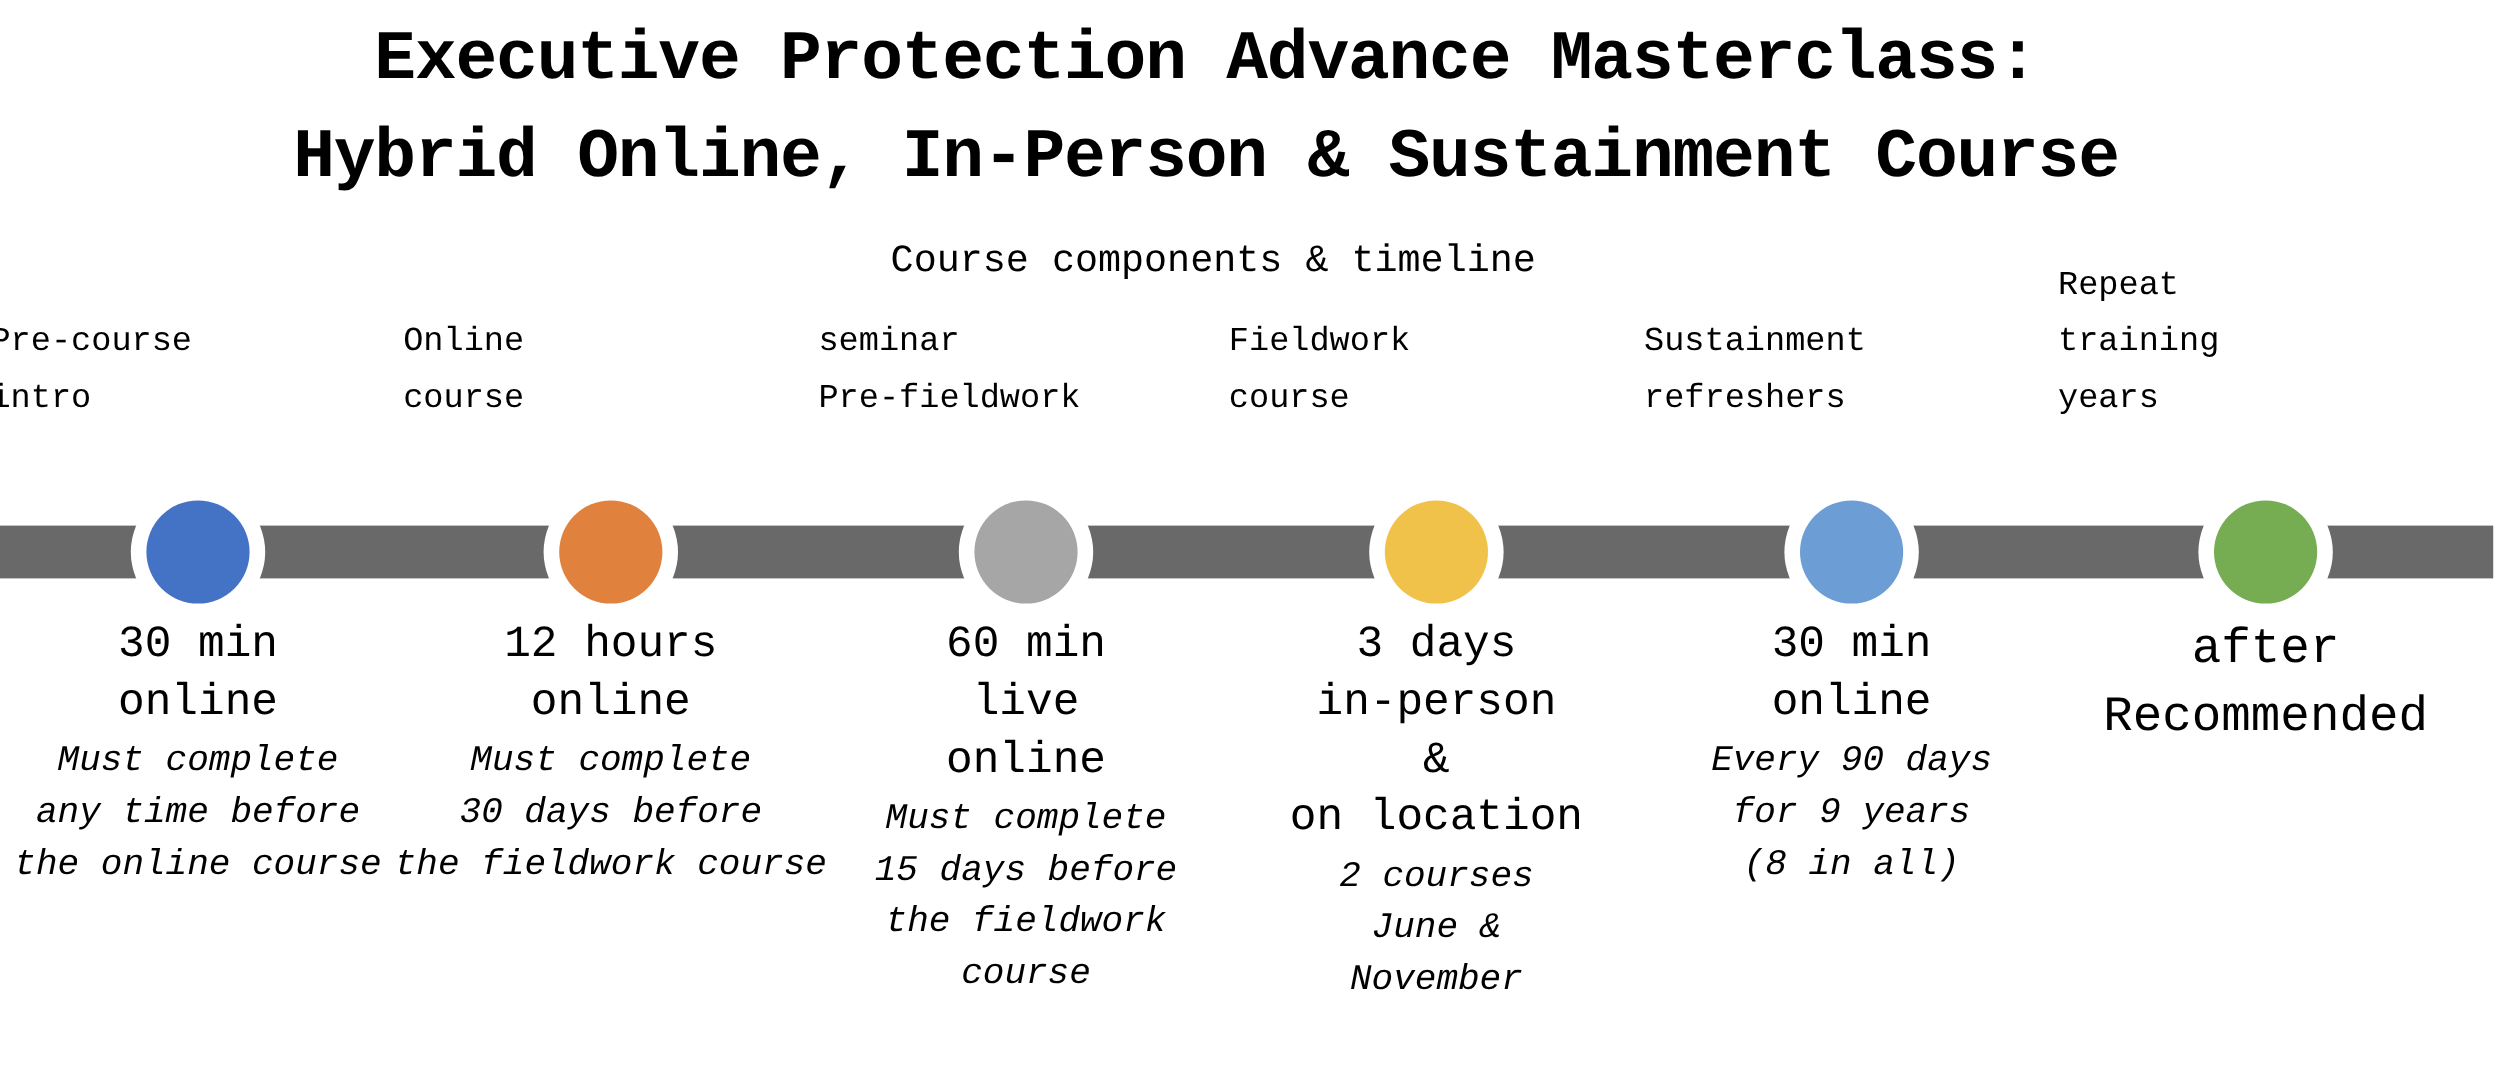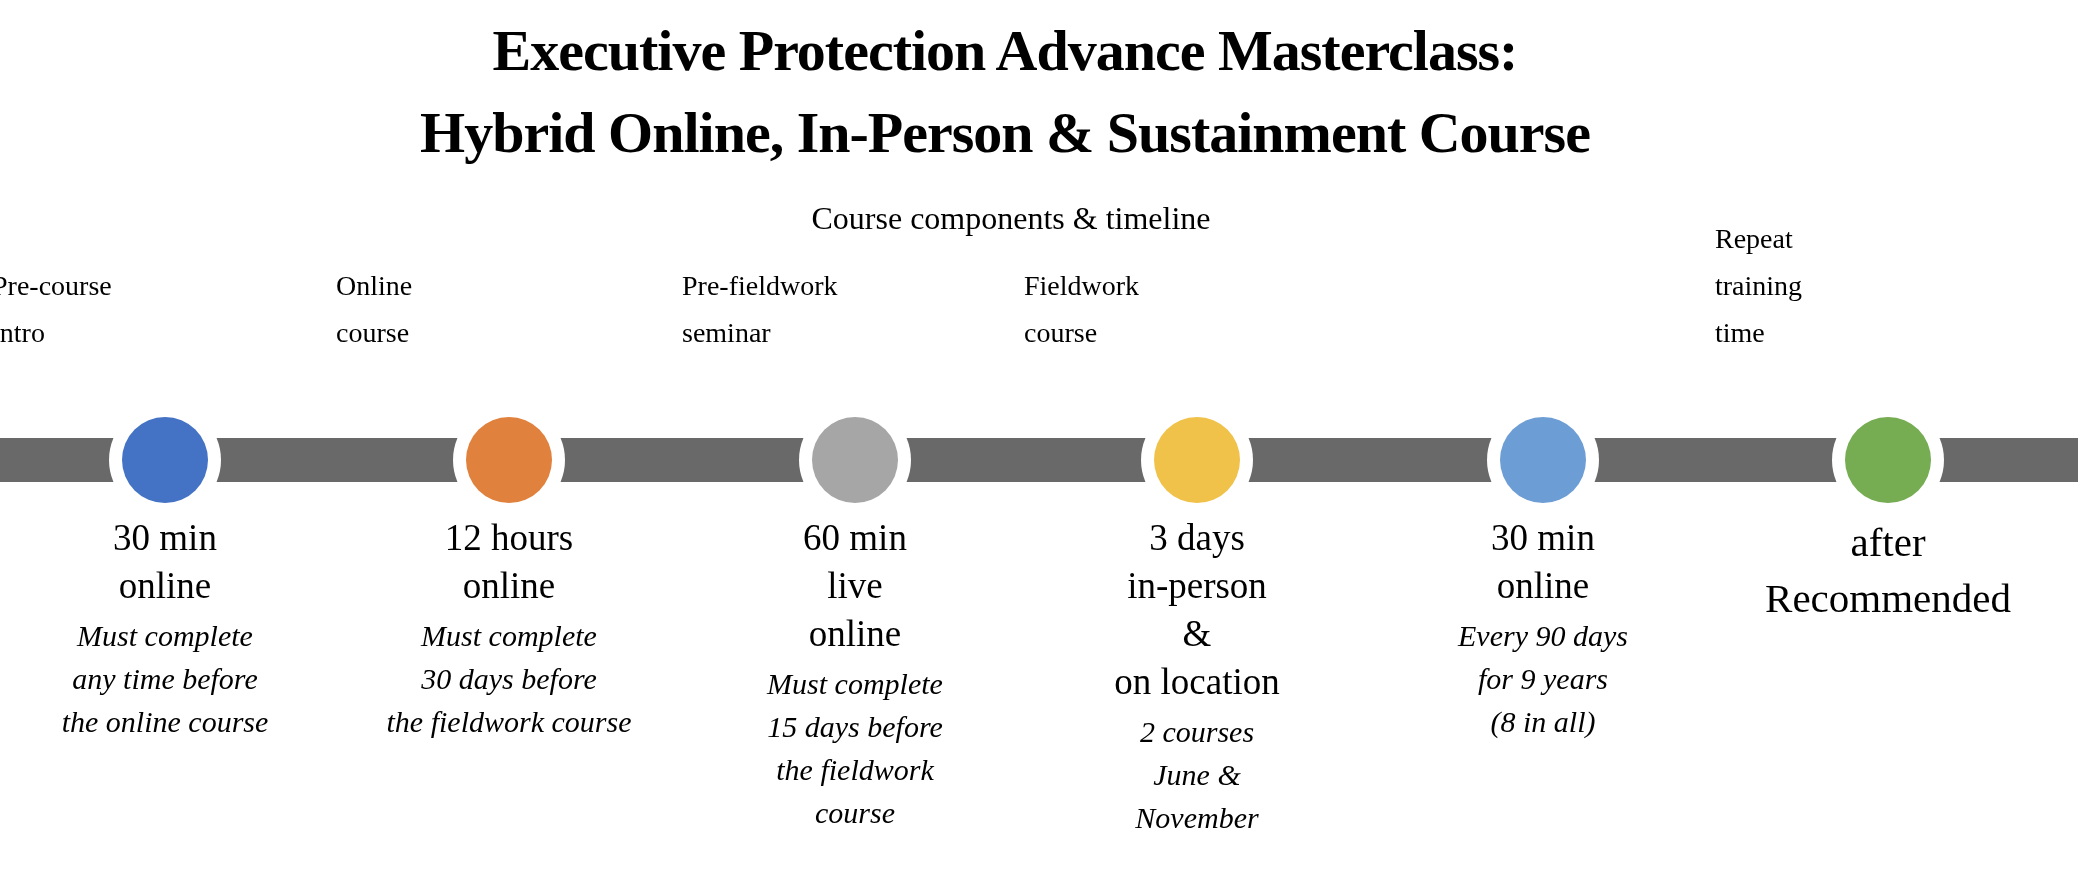--- a/index.html
+++ b/index.html
@@ -2,21 +2,21 @@
 <html><head>
 <meta charset="utf-8">
 <style>
   html, body { margin: 0; padding: 0; background: #ffffff; }
   .page {
     position: relative;
     width: 2078px;
     height: 848px;
     background: #ffffff;
     overflow: hidden;
-    font-family: Liberation Serif, serif;
+    font-family: Liberation Mono, monospace;
     color: #000000;
   }
   .header {
     position: absolute;
     top: 10px;
     left: 0;
     width: 2010px;
     text-align: center;
   }
   .title-line {
@@ -138,22 +138,22 @@
             </div>
             <div class="note">
               <div>Must complete</div>
               <div>30 days before</div>
               <div>the fieldwork course</div>
             </div>
           </div>
         </div>
         <div class="node" style="left: 682px;">
           <div class="node-label">
+            <div>seminar</div>
             <div>Pre-fieldwork</div>
-            <div>seminar</div>
           </div>
           <div class="ring"></div>
           <div class="dot" style="background: rgb(166, 166, 166);"></div>
           <div class="node-content">
             <div class="detail">
               <div>60 min</div>
               <div>live</div>
               <div>online</div>
             </div>
             <div class="note">
@@ -179,39 +179,43 @@
               <div>on location</div>
             </div>
             <div class="note">
               <div>2 courses</div>
               <div>June &amp;</div>
               <div>November</div>
             </div>
           </div>
         </div>
         <div class="node" style="left: 1370px;">
+          <div class="node-label">
+            <div>Sustainment</div>
+            <div>refreshers</div>
+          </div>
           <div class="ring"></div>
           <div class="dot" style="background: rgb(109, 157, 213);"></div>
           <div class="node-content">
             <div class="detail">
               <div>30 min</div>
               <div>online</div>
             </div>
             <div class="note">
               <div>Every 90 days</div>
               <div>for 9 years</div>
               <div>(8 in all)</div>
             </div>
           </div>
         </div>
         <div class="node last" style="left: 1715px;">
           <div class="node-label">
             <div>Repeat</div>
             <div>training</div>
-            <div>time</div>
+            <div>years</div>
           </div>
           <div class="ring"></div>
           <div class="dot" style="background: rgb(118, 172, 82);"></div>
           <div class="node-content">
             <div class="detail">
               <div>after</div>
               <div>Recommended</div>
             </div>
           </div>
         </div>

